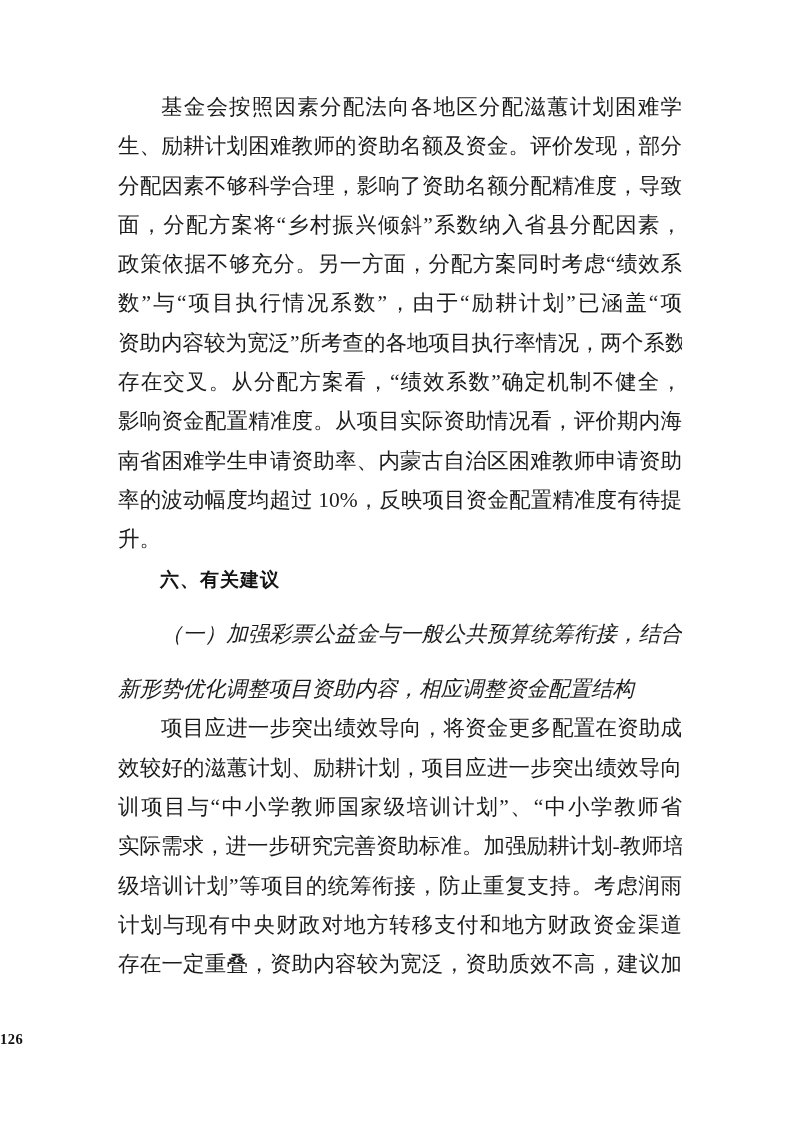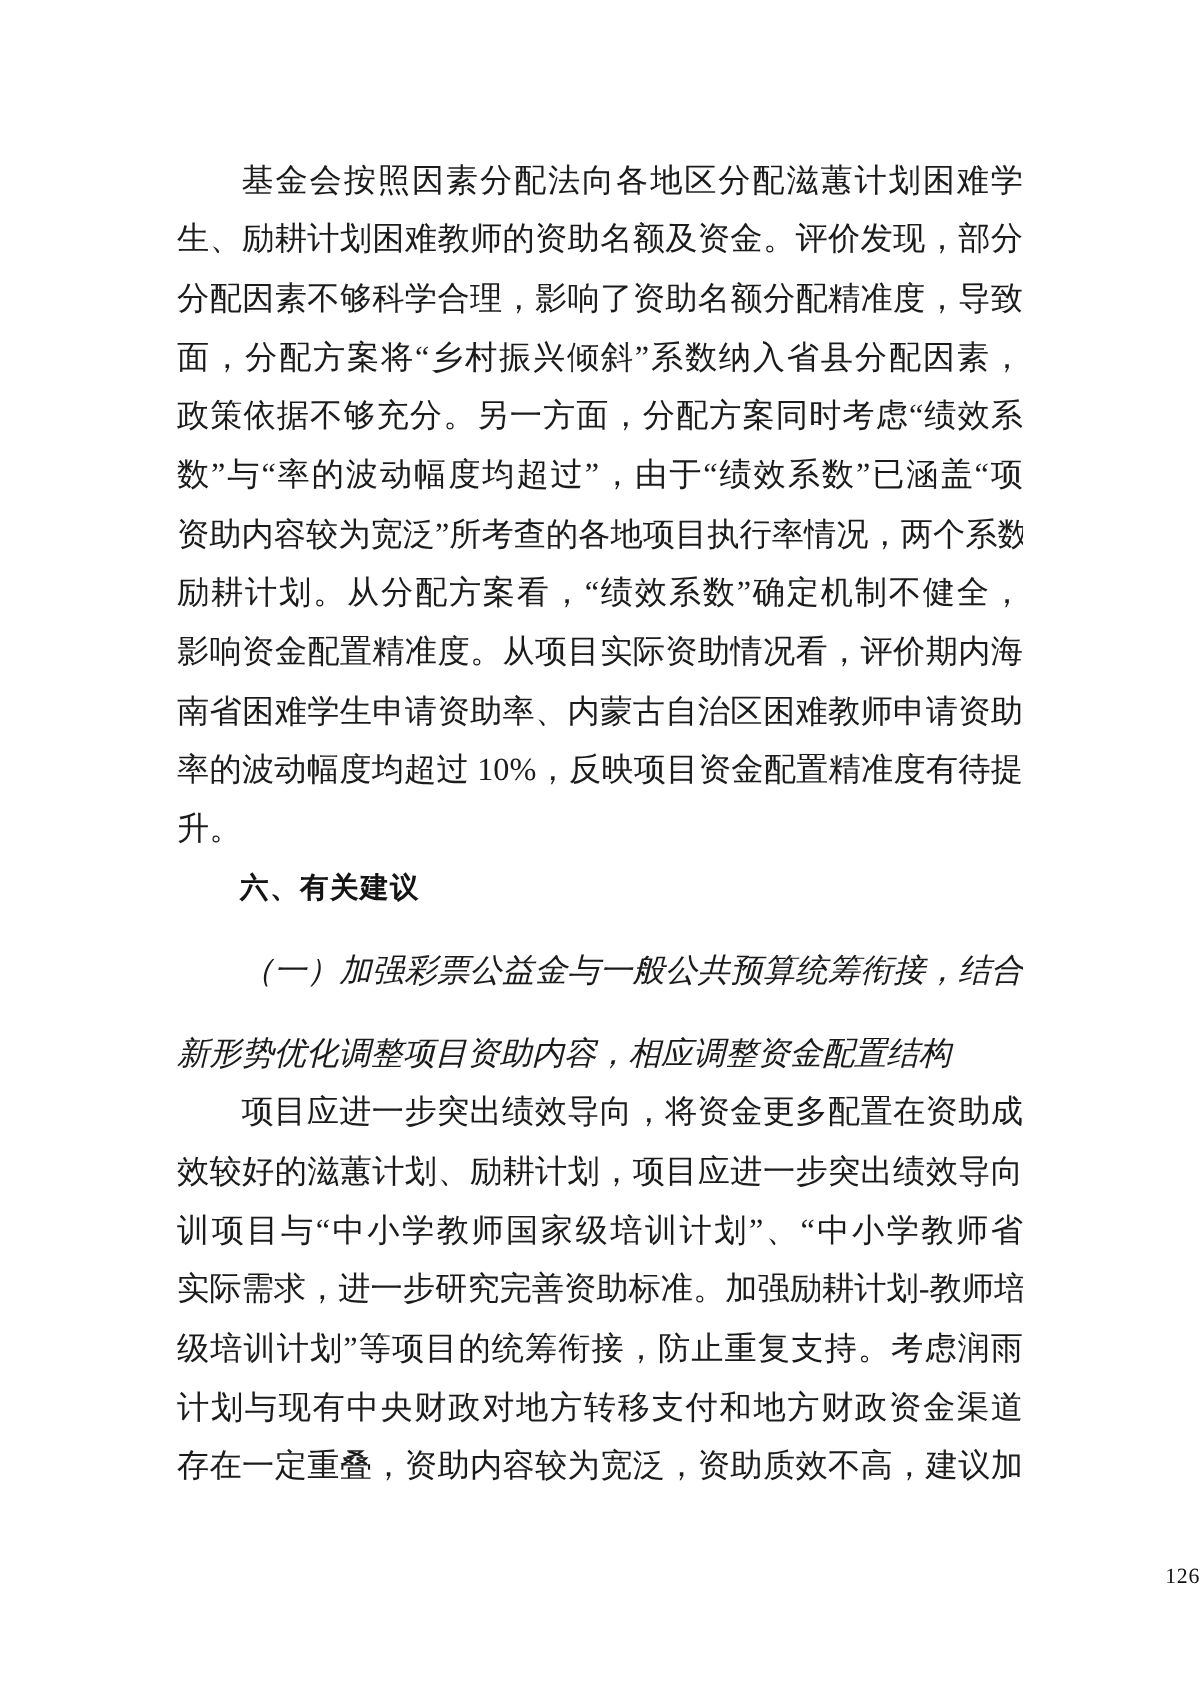--- a/index.html
+++ b/index.html
@@ -12,21 +12,21 @@
     width: 800px;
     height: 1131px;
     background: #ffffff;
     overflow: hidden;
     font-family: "Liberation Serif", "DejaVu Serif", serif;
     color: #1b1b1b;
   }
   .textblock {
     position: absolute;
     left: 118px;
-    top: 101px;
+    top: 88px;
     width: 564px;
   }
   .line {
     height: 39.3px;
     line-height: 39.3px;
     font-size: 21.5px;
     text-align: justify;
     text-align-last: justify;
     overflow: hidden;
     white-space: nowrap;
@@ -51,43 +51,42 @@
     font-style: italic;
     margin-top: 16px;
   }
   .page-number {
     position: absolute;
     left: 0;
     right: 0;
     top: 1029px;
     height: 20px;
     line-height: 20px;
-    text-align: right;
+    text-align: left;
     font-size: 14.5px;
-    font-weight: normal;
+    font-weight: bold;
     font-family: "Liberation Serif", "DejaVu Serif", serif;
     letter-spacing: 0.5px;
     color: #111111;
-    margin-top: 12px;
   }
 </style>
 </head>
 <body>
 
 <div class="page">
   <div class="textblock">
     <div>
         <div class="line indent">基金会按照因素分配法向各地区分配滋蕙计划困难学</div>
         <div class="line">生、励耕计划困难教师的资助名额及资金。评价发现，部分</div>
         <div class="line">分配因素不够科学合理，影响了资助名额分配精准度，导致</div>
         <div class="line">面，分配方案将“乡村振兴倾斜”系数纳入省县分配因素，</div>
         <div class="line">政策依据不够充分。另一方面，分配方案同时考虑“绩效系</div>
-        <div class="line">数”与“率的波动幅度均超过”，由于“绩效系数”已涵盖“项</div>
+        <div class="line">数”与“项目执行情况系数”，由于“励耕计划”已涵盖“项</div>
         <div class="line">资助内容较为宽泛”所考查的各地项目执行率情况，两个系数</div>
-        <div class="line">励耕计划。从分配方案看，“绩效系数”确定机制不健全，</div>
+        <div class="line">存在交叉。从分配方案看，“绩效系数”确定机制不健全，</div>
         <div class="line">影响资金配置精准度。从项目实际资助情况看，评价期内海</div>
         <div class="line">南省困难学生申请资助率、内蒙古自治区困难教师申请资助</div>
         <div class="line">率的波动幅度均超过 10%，反映项目资金配置精准度有待提</div>
         <div class="line left">升。</div>
       </div>
     <div class="section-heading">六、有关建议</div>
     <div class="kaiti">
         <div class="line indent">（一）加强彩票公益金与一般公共预算统筹衔接，结合</div>
         <div class="line left">新形势优化调整项目资助内容，相应调整资金配置结构</div>
       </div>

